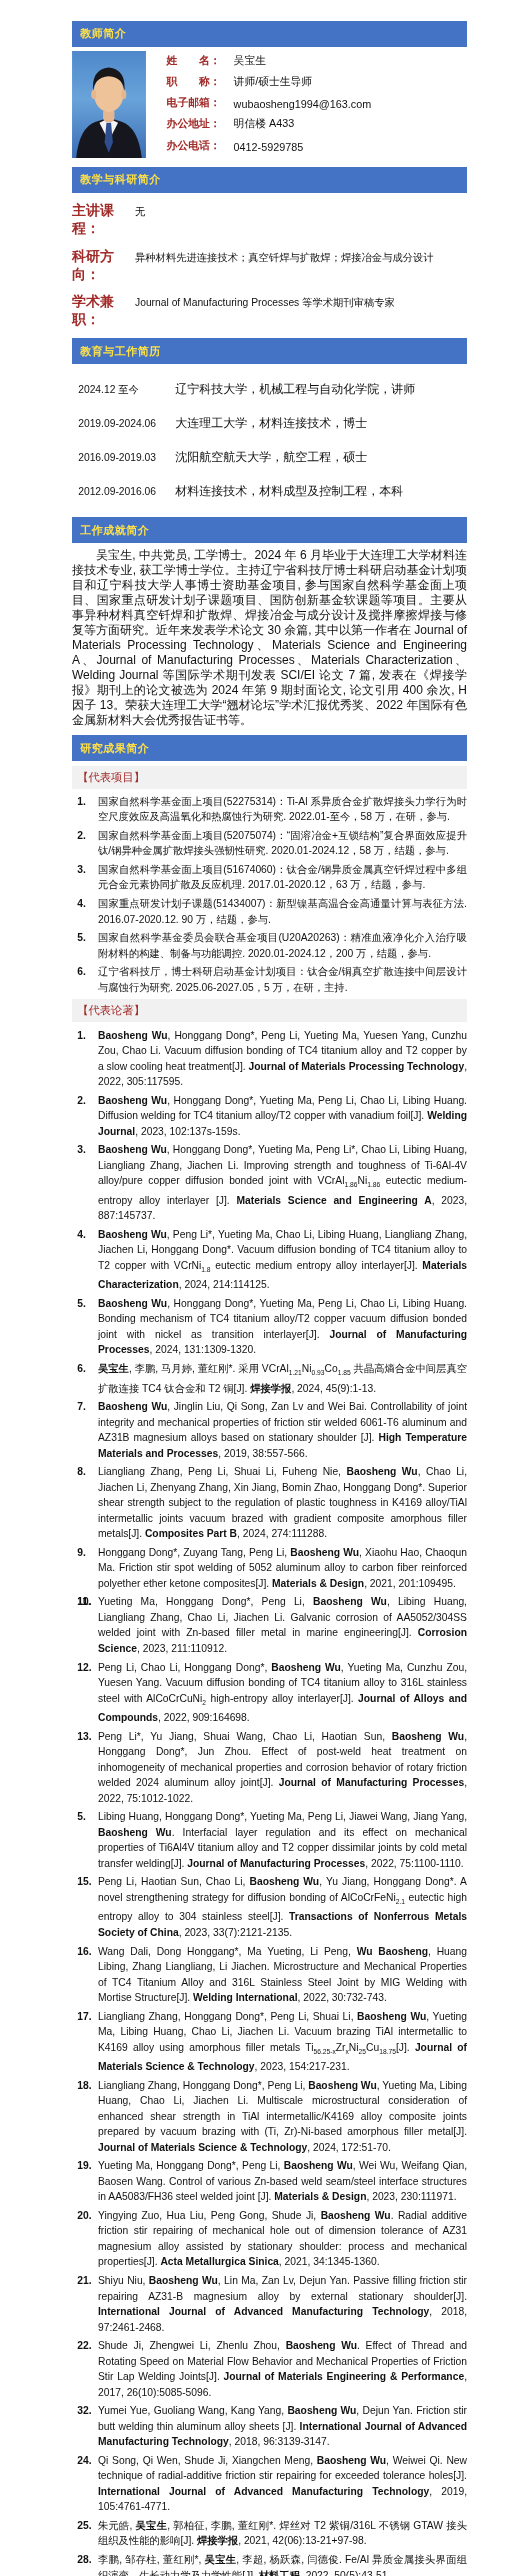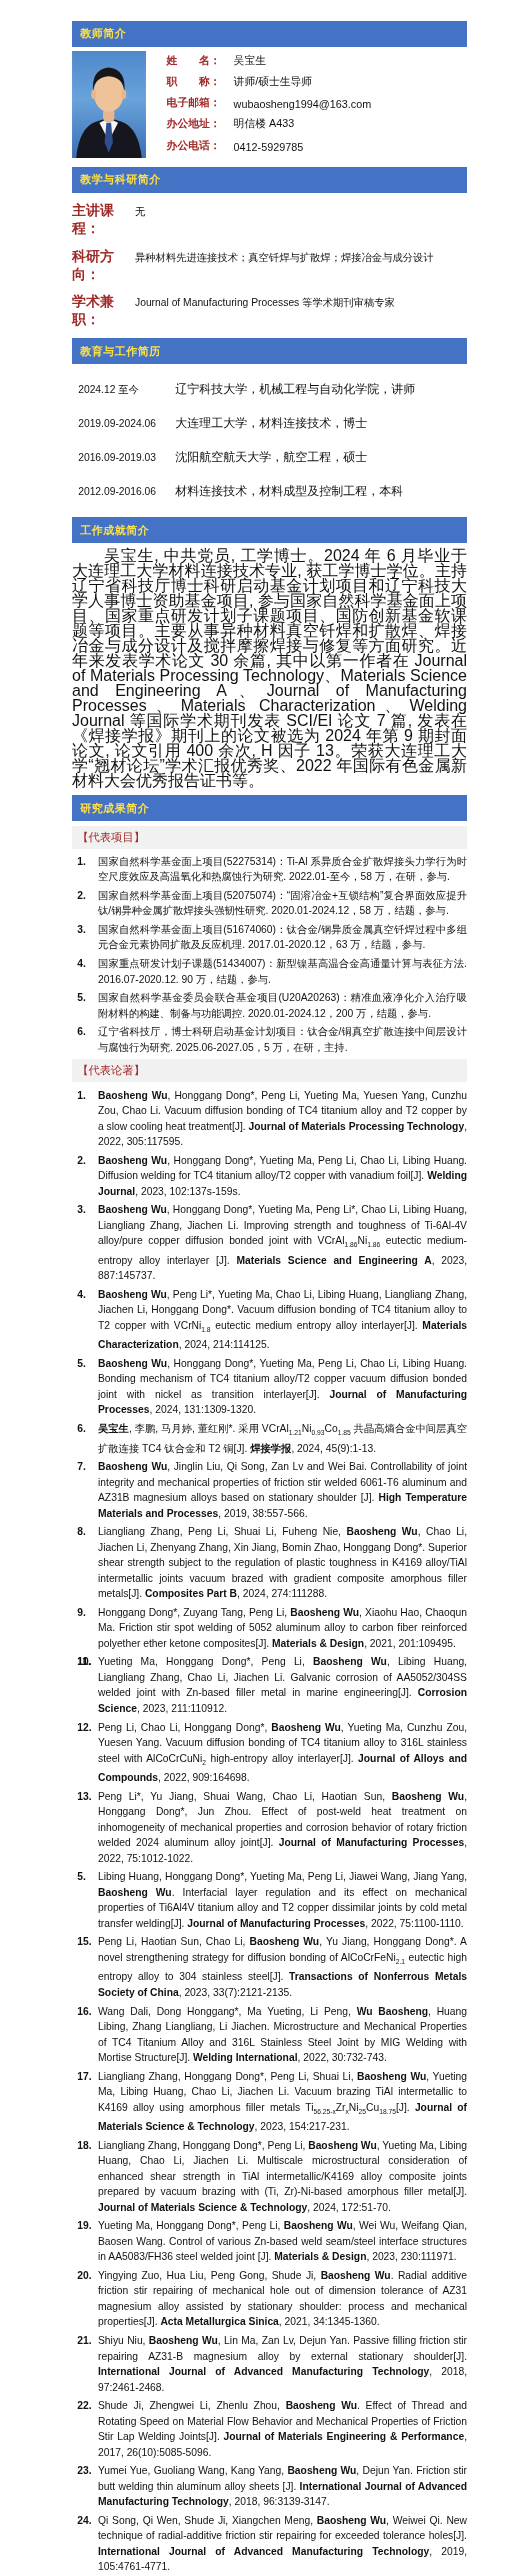--- a/index.html
+++ b/index.html
@@ -18,21 +18,21 @@
   .fvalue{font-size:10.8px;color:#111;}
   
   .trow{display:flex;margin:9.3px 0;align-items:baseline;}
   .tlabel{color:var(--red,#A12B28);font-weight:bold;font-size:14px;width:63px;flex:0 0 63px;}
   .tvalue{font-size:10.3px;color:#111;}
   
   .erow{display:flex;margin:17px 0;align-items:center;padding-left:6.2px;gap:8px;}
   .period{font-size:10.3px;width:89px;flex:0 0 89px;}
   .detail{font-size:12px;}
   
-  .para{font-size:16px;line-height:15px;text-align:justify;text-indent:2em;margin:5.2px 0 7.2px 0;}
+  .para{font-size:12px;line-height:15px;text-align:justify;text-indent:2em;margin:5.2px 0 7.2px 0;}
   
   .band{height:23px;background:var(--band,#F1F1F2);display:flex;align-items:center;
         padding-left:5.2px;color:var(--red,#A12B28);font-weight:normal;font-size:11.3px;margin:4.1px 0 5.2px 0;}
   
   .nlist{list-style:none;margin:0;padding:0;}
   .nlist li{position:relative;padding-left:26px;margin:0 0 3.1px 0;font-size:10.3px;line-height:15.5px;text-align:justify;}
   .nlist li .num{position:absolute;left:5.2px;top:0;font-weight:bold;}
   sub{font-size:6.7px;}
   b{font-weight:bold;}
 </style>
@@ -281,21 +281,21 @@
         <span class="num">21.</span>
         <span class="txt">Shiyu Niu, <b>Baosheng Wu</b>, Lin Ma, Zan Lv, Dejun Yan. Passive filling friction stir repairing AZ31-B magnesium alloy by external stationary shoulder[J]. <b>International Journal of Advanced Manufacturing Technology</b>, 2018, 97:2461-2468.</span>
       </li>
 
       <li>
         <span class="num">22.</span>
         <span class="txt">Shude Ji, Zhengwei Li, Zhenlu Zhou, <b>Baosheng Wu</b>. Effect of Thread and Rotating Speed on Material Flow Behavior and Mechanical Properties of Friction Stir Lap Welding Joints[J]. <b>Journal of Materials Engineering &amp; Performance</b>, 2017, 26(10):5085-5096.</span>
       </li>
 
       <li>
-        <span class="num">23.</span>
+        <span class="num">32.</span>
         <span class="txt">Yumei Yue, Guoliang Wang, Kang Yang, <b>Baosheng Wu</b>, Dejun Yan. Friction stir butt welding thin aluminum alloy sheets [J]. <b>International Journal of Advanced Manufacturing Technology</b>, 2018, 96:3139-3147.</span>
       </li>
 
       <li>
         <span class="num">24.</span>
         <span class="txt">Qi Song, Qi Wen, Shude Ji, Xiangchen Meng, <b>Baosheng Wu</b>, Weiwei Qi. New technique of radial-additive friction stir repairing for exceeded tolerance holes[J]. <b>International Journal of Advanced Manufacturing Technology</b>, 2019, 105:4761-4771.</span>
       </li>
 
       <li>
         <span class="num">25.</span>

